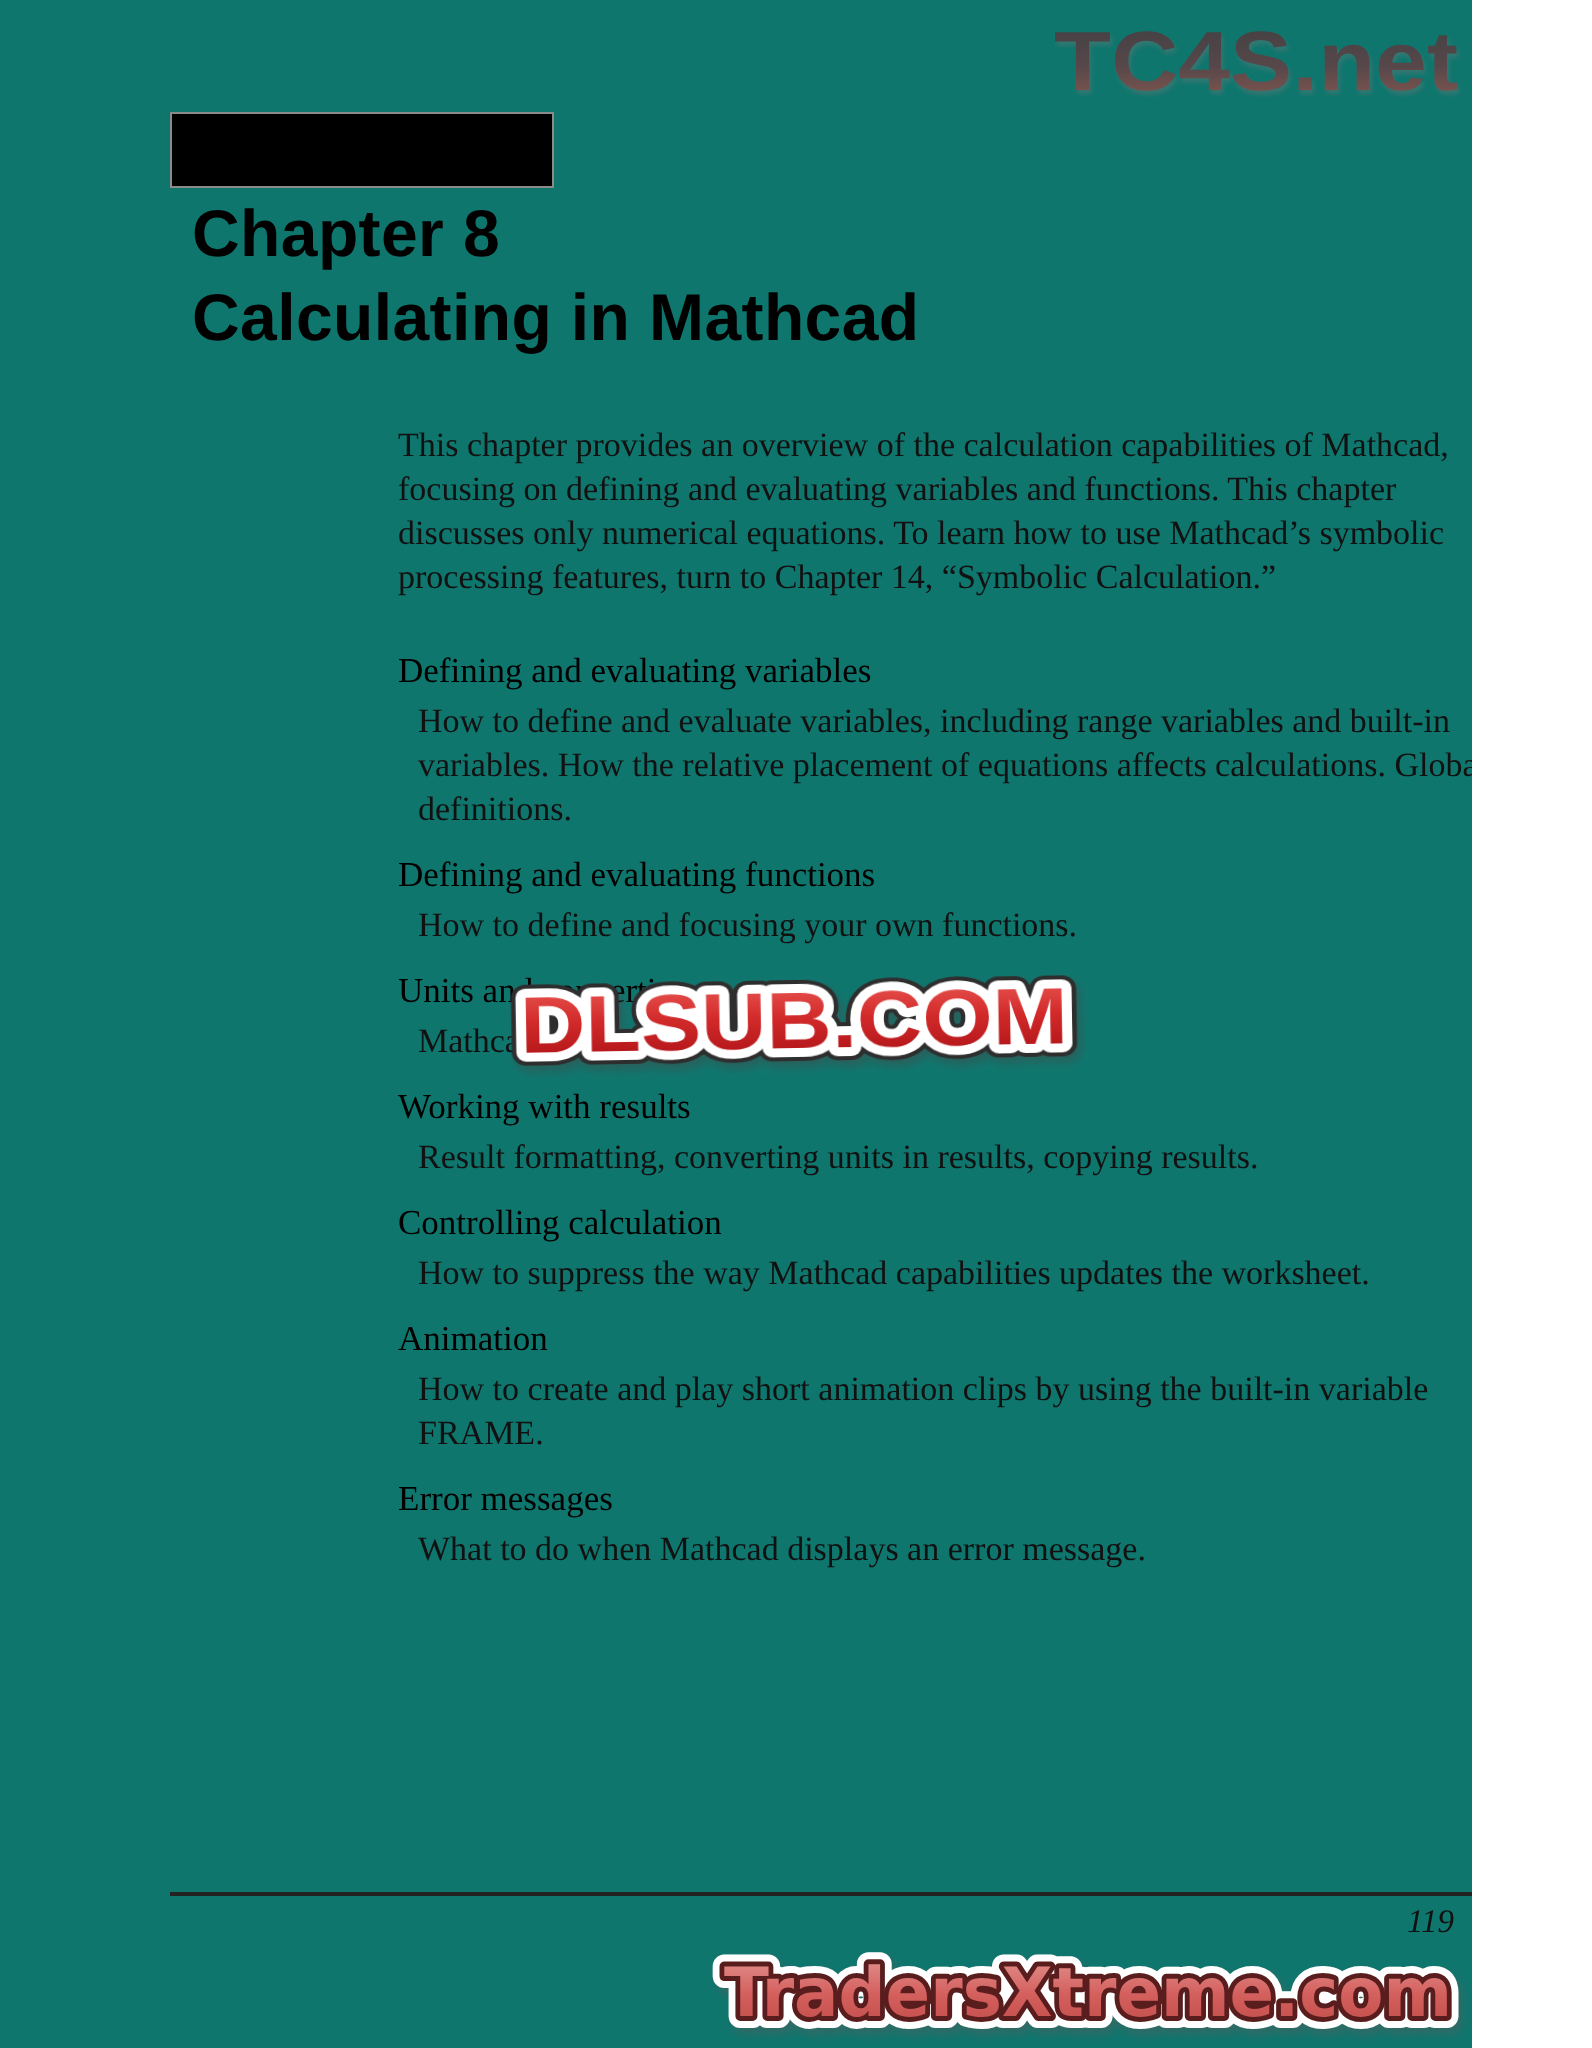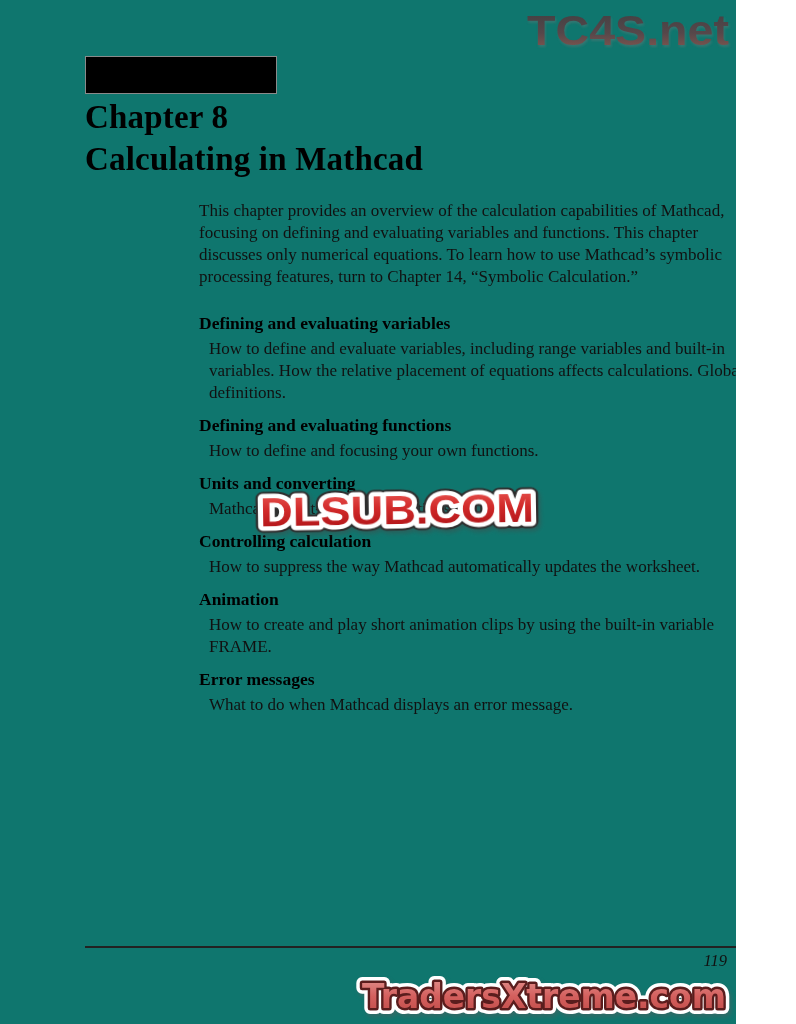--- a/index.html
+++ b/index.html
@@ -14,34 +14,34 @@
   
   .wm-top{position:absolute;top:5px;right:3px;width:210px;height:48px;
     filter:drop-shadow(1px 2px 1px rgba(120,120,120,.35));}
   
   .redaction-bar{
     position:absolute;left:85px;top:56px;width:190px;height:36px;
     background:#000;border:1px solid #8a8a8a;
   }
   
   .chapter-title{
-    position:absolute;left:85px;top:96px;width:640px;
-    font-family:Liberation Serif, serif;
+    position:absolute;left:96px;top:96px;width:640px;
+    font-family:Liberation Sans, sans-serif;
     font-weight:bold;font-size:33px;line-height:42px;color:#000;
     letter-spacing:0.2px;
   }
   
   .content{
     position:absolute;left:199px;top:200px;width:560px;
     font-size:17px;line-height:22px;color:#111;
   }
-  .intro{margin:0 0 24px 0;}
+  .intro{margin:12px 0 24px 0;}
   .lead{margin:0 0 8px 0;}
   .sec-h{
-    font-size:17.5px;line-height:22px;font-weight:bold;color:#000;
+    font-size:17.5px;line-height:22px;font-weight:normal;color:#000;
     margin:10px 0 4px 0;font-family:"Liberation Serif", serif;
   }
   .sec-d{margin:0;padding-left:10px;}
   
   .wm-mid{
     position:absolute;left:254px;top:482px;width:288px;height:54px;
     transform:rotate(-1deg);z-index:5;
     filter:drop-shadow(2px 3px 2px rgba(70,70,70,.45));
   }
   
@@ -93,24 +93,28 @@
     <div>
       <h3 class="sec-h">Defining and evaluating functions</h3>
       <p class="sec-d">How to define and focusing your own functions.</p>
     </div>
 
     <div>
       <h3 class="sec-h">Units and converting</h3>
       <p class="sec-d">Mathcad’s built-in unit calculations.</p>
     </div>
 
+    <div>
+      <h3 class="sec-h">Working with results</h3>
+      <p class="sec-d">Result formatting, converting units in results, copying results.</p>
+    </div>
 
     <div>
       <h3 class="sec-h">Controlling calculation</h3>
-      <p class="sec-d">How to suppress the way Mathcad automatically updates the worksheet.</p>
+      <p class="sec-d">How to suppress the way Mathcad capabilities updates the worksheet.</p>
     </div>
 
     <div>
       <h3 class="sec-h">Animation</h3>
       <p class="sec-d">How to create and play short animation clips by using the built-in variable FRAME.</p>
     </div>
 
     <div>
       <h3 class="sec-h">Error messages</h3>
       <p class="sec-d">What to do when Mathcad displays an error message.</p>

